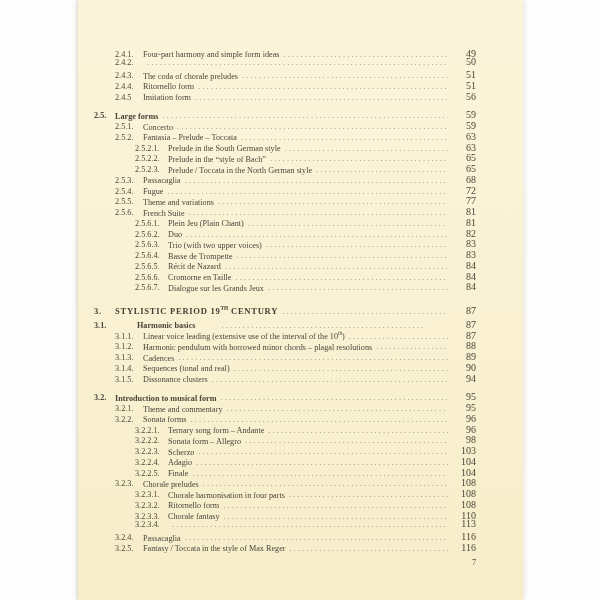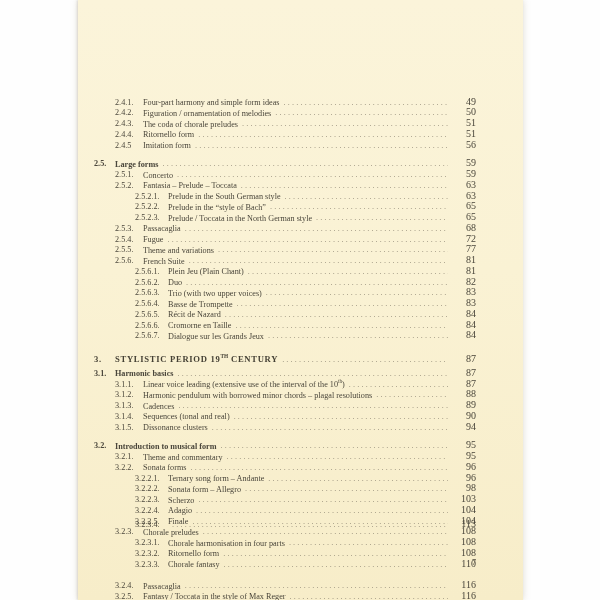--- a/index.html
+++ b/index.html
@@ -20,21 +20,21 @@
   .toc{
     position:absolute;left:16px;right:47px;top:46px;
     color:var(--ink);
   }
   .row{
     display:flex;align-items:baseline;
     height:10.75px;line-height:10.75px;font-size:8.2px;
     white-space:nowrap;
   }
   .row .num{flex:none;}
-  .row .lbl{flex:none;margin-top:48px;}
+  .row .lbl{flex:none;}
   .row .dots{
     flex:1 1 auto;overflow:hidden;white-space:nowrap;
     margin:0 2px 0 4px;color:var(--dots);
     font-size:8.2px;letter-spacing:2.2px;font-weight:normal;
   }
   .row .dots::after{
     content:"..............................................................................................................";
   }
   .row .pg{
     flex:none;width:26px;text-align:right;
@@ -43,21 +43,21 @@
   
   .row.l0 .num{width:21px;}
   .row.l0{font-weight:bold;}
   .row.l1{padding-left:21px;}
   .row.l1 .num{width:28px;}
   .row.l2{padding-left:41px;}
   .row.l2 .num{width:33px;}
   .row.lh{font-weight:bold;font-size:8.6px;letter-spacing:0.7px;color:#433f33;}
   .row.lh .num{width:21px;}
   
-  .row.gap-xs{margin-top:3.5px;}
+  .row.gap-xs{margin-top:3.5px;gap:22px;}
   .row.gap-sm{margin-top:8px;}
   .row.gap-lg{margin-top:12.5px;}
   .sup{font-size:62%;vertical-align:super;letter-spacing:0;}
   .footer-row{
     display:flex;justify-content:flex-end;margin-top:7px;
     height:10.75px;line-height:10.75px;
   }
   .footer-row .pg{flex:none;width:26px;text-align:right;font-size:8.2px;color:var(--ink);}
 </style>
 </head>
@@ -69,21 +69,20 @@
       <div>
   <div class="row l1">
     <span class="num">2.4.1.</span>
     <span class="lbl"><span class="lbl-main">Four-part harmony and simple form ideas</span><span class="sup lbl-sup"></span><span class="lbl-end"></span></span>
     <span class="dots"></span>
     <span class="pg">49</span>
   </div>
 
   <div class="row l1">
     <span class="num">2.4.2.</span>
-    <span class="lbl"><span class="lbl-main">Figuration / ornamentation of melodies</span><span class="sup lbl-sup"></span><span class="lbl-end"></span></span>
     <span class="dots"></span>
     <span class="pg">50</span>
   </div>
 
   <div class="row l1">
     <span class="num">2.4.3.</span>
     <span class="lbl"><span class="lbl-main">The coda of chorale preludes</span><span class="sup lbl-sup"></span><span class="lbl-end"></span></span>
     <span class="dots"></span>
     <span class="pg">51</span>
   </div>

